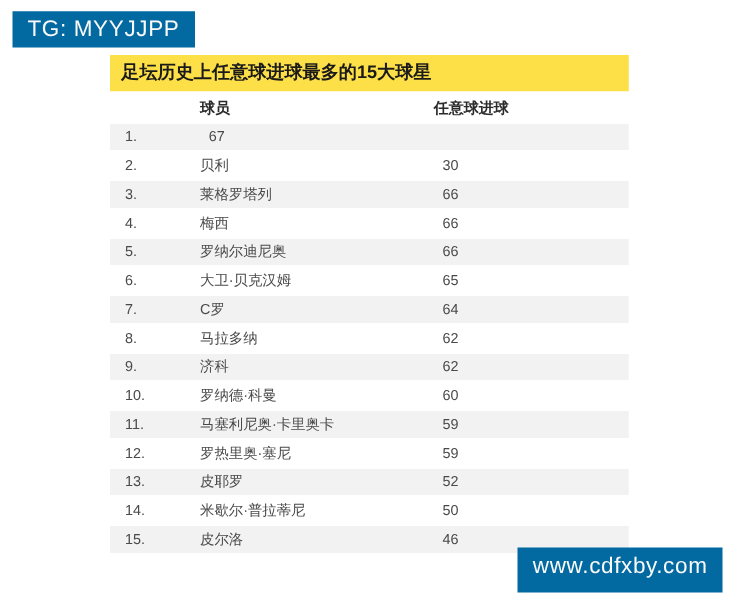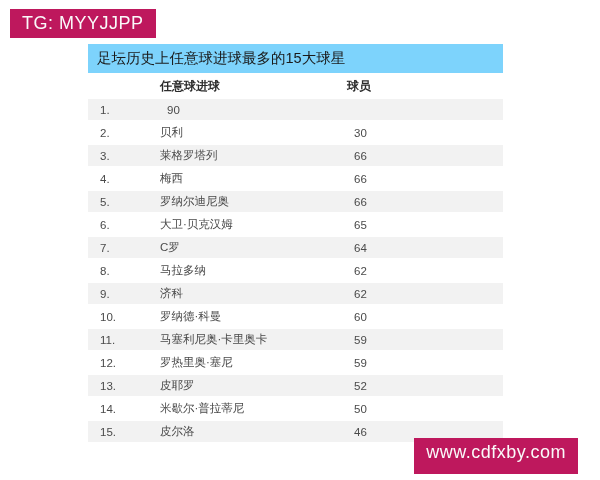--- a/index.html
+++ b/index.html
@@ -11,43 +11,43 @@
   .canvas {
     position: relative;
     width: 600px;
     height: 480px;
     background: #ffffff;
     overflow: hidden;
   }
   
   .wm-badge {
     position: absolute;
-    background: #be185d;
+    background: #0369a1;
     color: #fafafa;
     font-size: 18px;
     line-height: 29px;
     padding: 0 12px;
     letter-spacing: 0.5px;
     white-space: nowrap;
   }
   .wm-top { left: 10px; top: 9px; height: 29px; }
   .wm-bottom { right: 22px; top: 438px; height: 36px; }
 
   
   .rank-table {
     position: absolute;
     left: 88px;
     top: 44px;
     width: 415px;
     color: #3d3d3d;
   }
   .table-title {
-    background: #7dd3fc;
+    background: #fde047;
     color: #1a1a1a;
-    font-weight: normal;
+    font-weight: bold;
     font-size: 14.5px;
     height: 29px;
     line-height: 29px;
     padding-left: 9px;
     box-sizing: border-box;
     margin-bottom: 1px;
   }
   .thead, .trow {
     display: grid;
     grid-template-columns: 72px 187px 1fr;
@@ -80,28 +80,28 @@
 <div class="canvas">
 
   <div class="wm-badge wm-top">TG: MYYJJPP</div>
 
   <div class="rank-table">
 
     <div class="table-title">足坛历史上任意球进球最多的15大球星</div>
 
     <div class="thead">
       <span class="cell rank"></span>
+      <span class="cell player">球员</span>
       <span class="cell goals">任意球进球</span>
-      <span class="cell player">球员</span>
     </div>
 
     <div>
         <div class="trow striped">
           <span class="cell rank">1.</span>
-          <span class="cell goals">90</span>
+          <span class="cell goals">67</span>
         </div>
         <div class="trow">
           <span class="cell rank">2.</span>
           <span class="cell player">贝利</span>
           <span class="cell goals">30</span>
         </div>
         <div class="trow striped">
           <span class="cell rank">3.</span>
           <span class="cell player">莱格罗塔列</span>
           <span class="cell goals">66</span>

